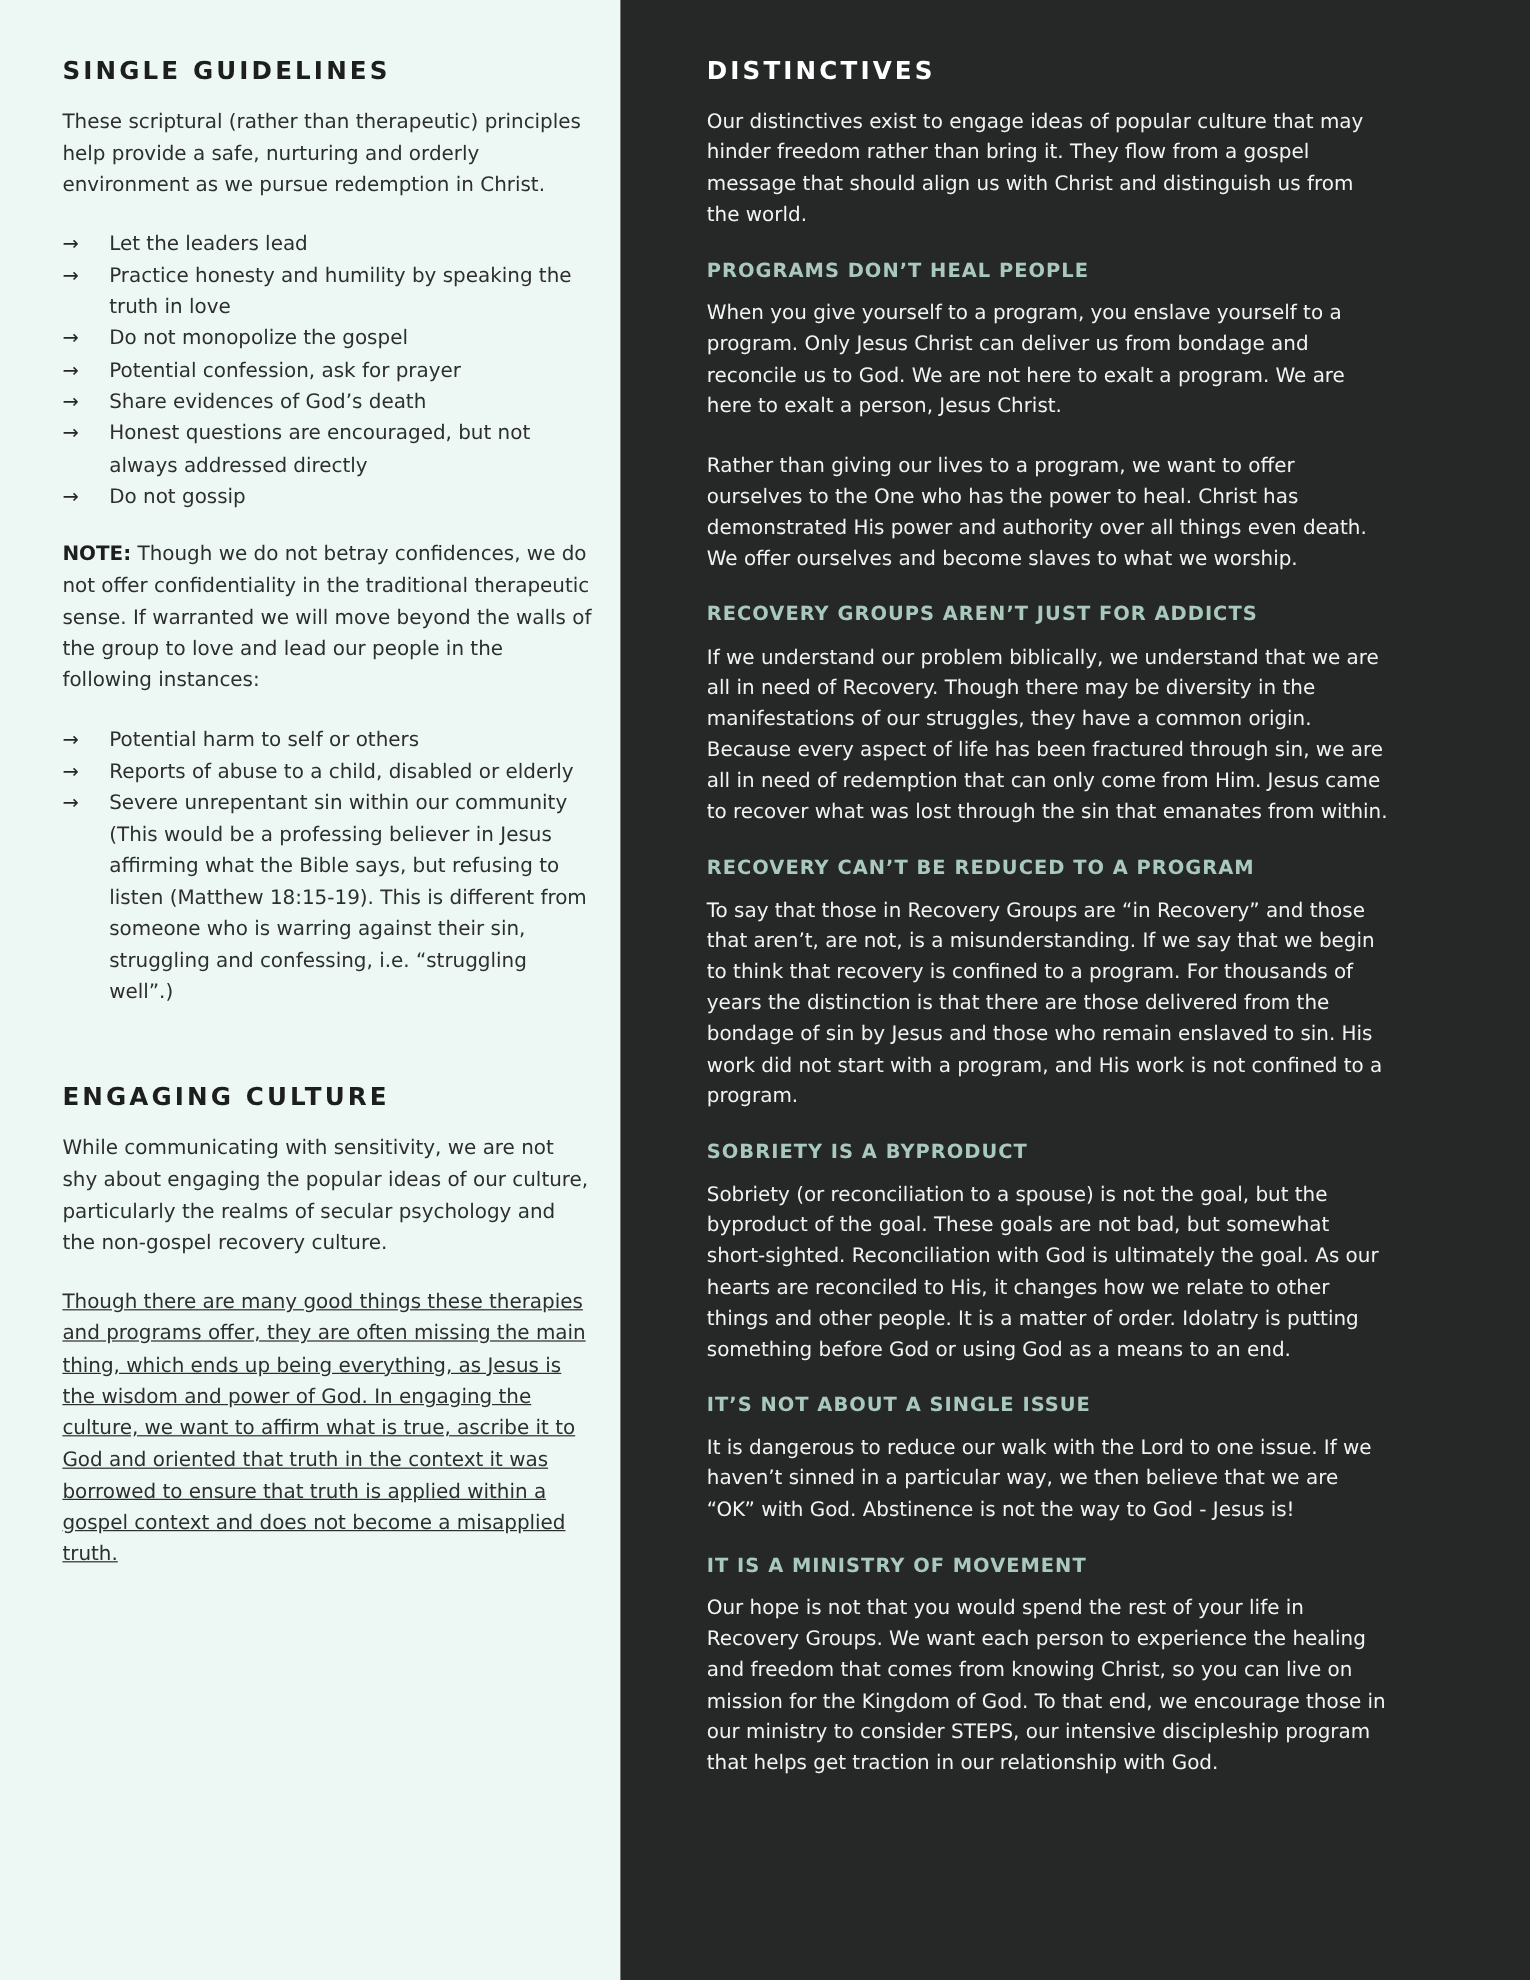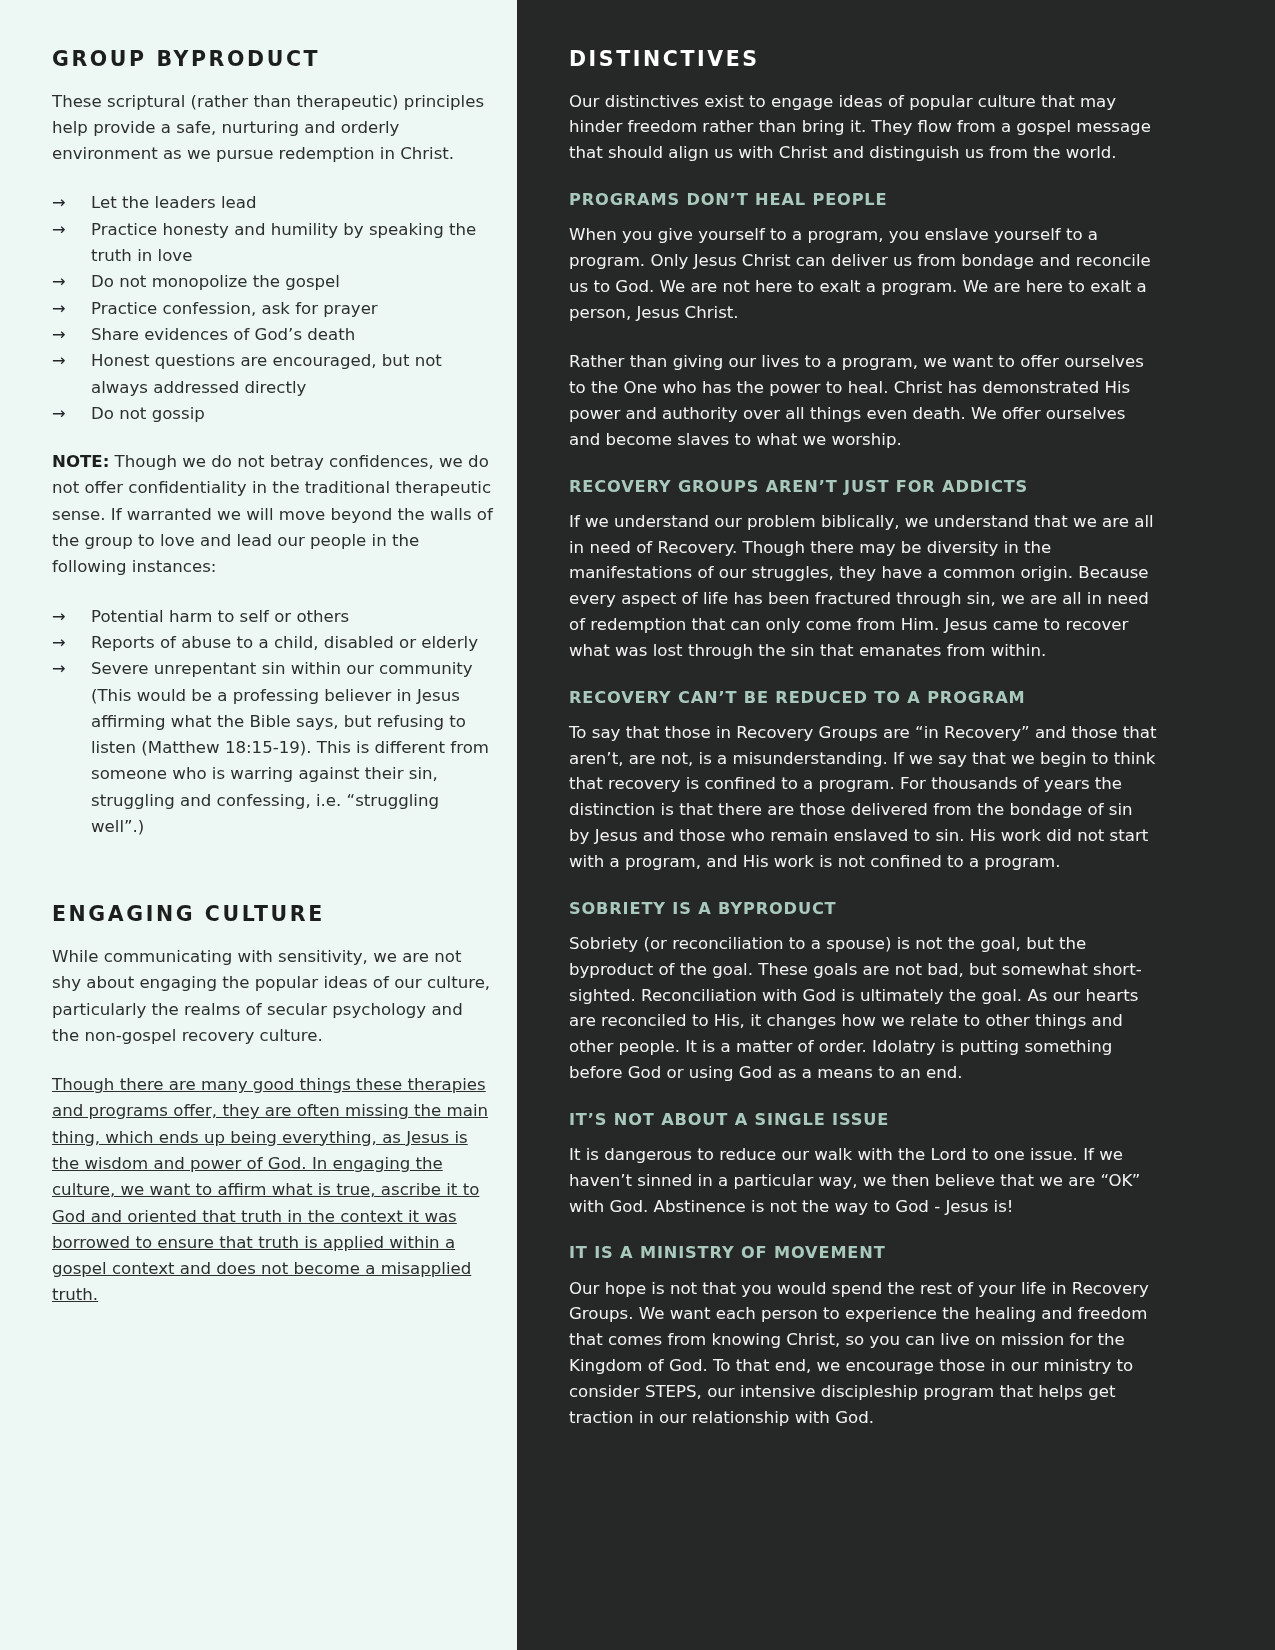--- a/index.html
+++ b/index.html
@@ -49,21 +49,21 @@
     box-sizing: border-box;
     padding: 47px 22px 40px 52px;
     z-index: 2;
   }
   .col-right {
     position: relative;
     width: 758px;
     height: 1650px;
     background: #262827;
     box-sizing: border-box;
-    padding: 47px 118px 40px 52px;
+    padding: 47px 118px 40px 72px;
     z-index: 2;
   }
 
   
   .h-section {
     font-family: "DejaVu Sans", sans-serif;
     font-size: 20.5px;
     font-weight: bold;
     letter-spacing: 2.6px;
     color: #1d1f1e;
@@ -137,40 +137,40 @@
 <div class="page">
 
   <div class="deco-circles">
     <div class="ring ring-1"></div>
     <div class="ring ring-2"></div>
     <div class="ring ring-3"></div>
   </div>
 
   <div class="col-left">
 
-    <h2 class="h-section">GROUP BYPRODUCT</h2>
+    <h2 class="h-section">SINGLE GUIDELINES</h2>
 
     <p class="p-light">These scriptural (rather than therapeutic) principles help provide a safe, nurturing and orderly environment as we pursue redemption in Christ.</p>
 
     <ul class="arrow-list">
       <li>
         <span class="arrow">→</span>
         <span>Let the leaders lead</span>
       </li>
       <li>
         <span class="arrow">→</span>
         <span>Practice honesty and humility by speaking the truth in love</span>
       </li>
       <li>
         <span class="arrow">→</span>
         <span>Do not monopolize the gospel</span>
       </li>
       <li>
         <span class="arrow">→</span>
-        <span>Practice confession, ask for prayer</span>
+        <span>Potential confession, ask for prayer</span>
       </li>
       <li>
         <span class="arrow">→</span>
         <span>Share evidences of God’s death</span>
       </li>
       <li>
         <span class="arrow">→</span>
         <span>Honest questions are encouraged, but not always addressed directly</span>
       </li>
       <li>

